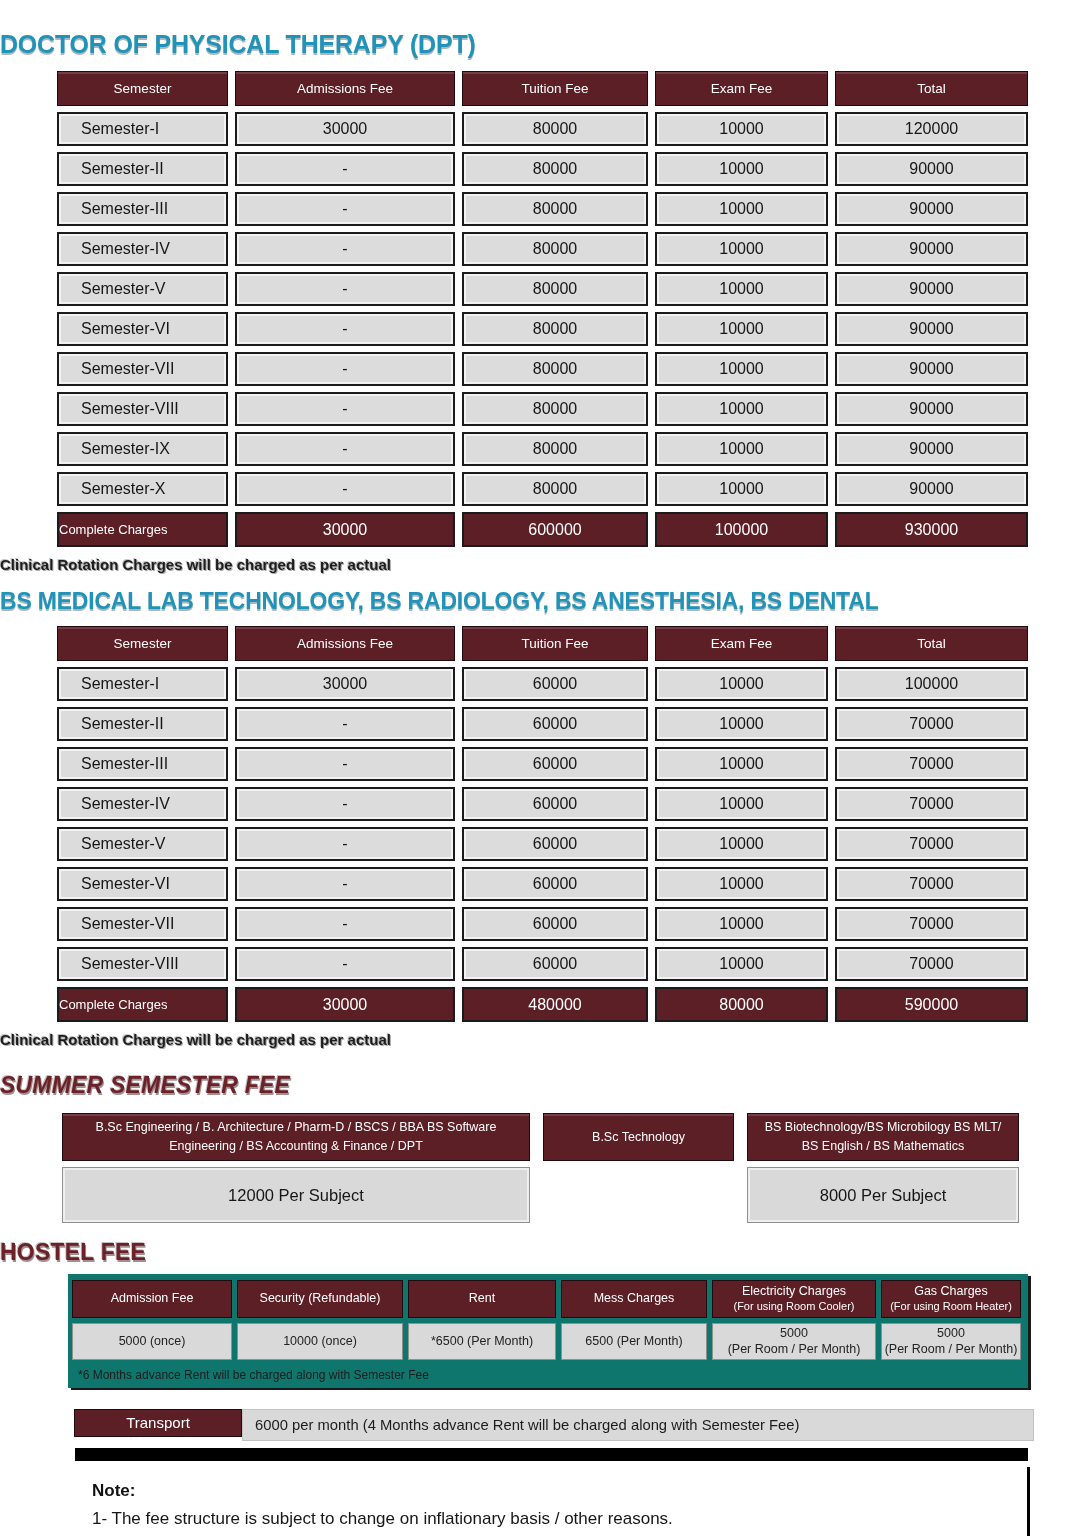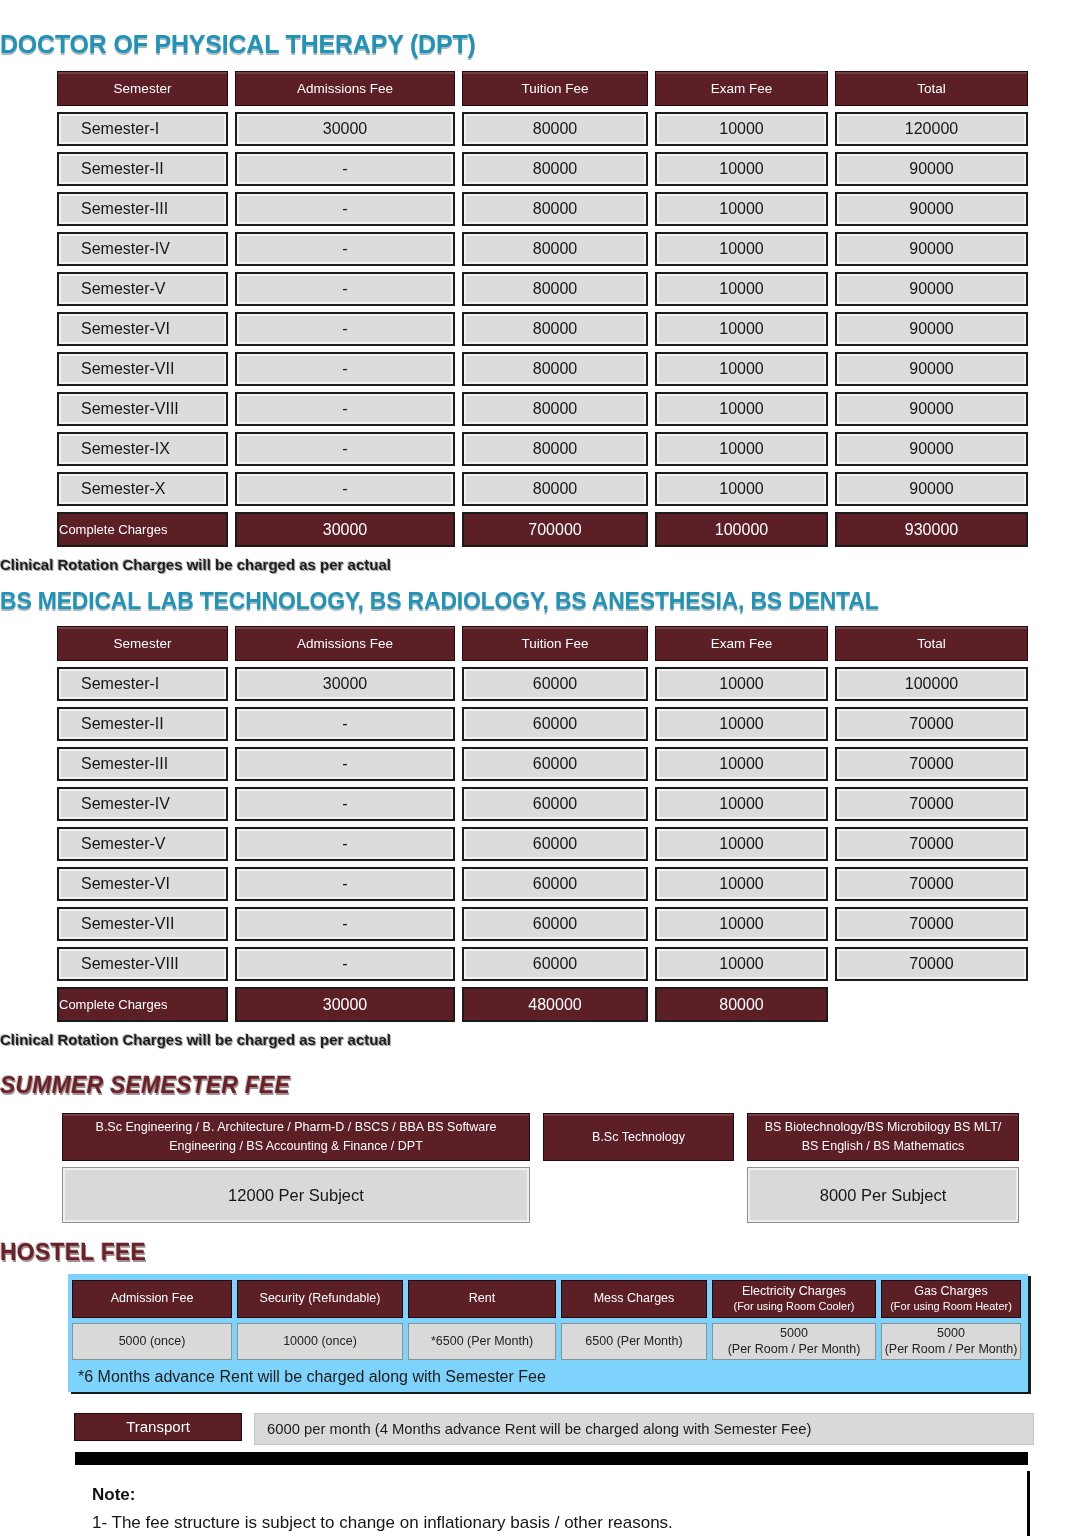--- a/index.html
+++ b/index.html
@@ -25,35 +25,35 @@
   
   .clinical{margin:9px 0 0 0;font-size:15px;font-weight:700;color:#1d1d1d;
     text-shadow:1px 1px 0 #a8a8a8,-1px -1px 0 #c4c4c4;}
   
   .summer-wrap{display:grid;grid-template-columns:468px 191px 272px;column-gap:13px;margin:14px 0 0 62px;width:949px;}
   .sum-head{background:#5c1f26;color:#fff;font-size:12.5px;line-height:1.5;min-height:48px;display:flex;align-items:center;
     justify-content:center;text-align:center;padding:2px 8px;border:1px solid #230a0e;box-shadow:inset 0 2px 0 rgba(255,255,255,0.14);box-sizing:border-box;}
   .sum-val{background:#d9d9d9;color:#161616;font-size:16.5px;height:56px;margin-top:6px;display:flex;align-items:center;
     justify-content:center;border:1px solid #8f8f8f;box-shadow:inset 0 0 0 2px #efefef;box-sizing:border-box;}
   
-  .hostel-panel{margin:8px 0 0 68px;width:960px;background:#7dd3fc;padding:6px 4px 6px 4px;box-sizing:border-box;
+  .hostel-panel{margin:8px 0 0 68px;width:960px;background:#0f766e;padding:6px 4px 6px 4px;box-sizing:border-box;
     box-shadow:3px 2px 0 rgba(0,0,0,0.9);}
   .hostel-grid{display:grid;grid-template-columns:160px 166px 148px 146px 164px 140px;column-gap:5px;}
   .h-head{background:#5c1f26;color:#fff;min-height:38px;display:flex;flex-direction:column;align-items:center;
     justify-content:center;text-align:center;font-size:12.5px;line-height:1.25;border:1px solid #230a0e;padding:2px 2px;box-sizing:border-box;}
   .h-head .sub{font-size:11px;}
   .h-val{background:#d9d9d9;color:#222;min-height:30px;margin-top:5px;display:flex;flex-direction:column;align-items:center;
     justify-content:center;text-align:center;font-size:12.5px;line-height:1.3;border:1px solid #8f8f8f;padding:1px 2px;box-sizing:border-box;}
-  .h-foot{font-size:16px;color:#1c1c1c;margin:8px 0 0 6px;text-align:left;}
+  .h-foot{font-size:12px;color:#1c1c1c;margin:8px 0 0 6px;text-align:left;}
   
   .transport-panel{margin:15px 0 0 68px;width:972px;background:#fff;padding:6px 6px 0 6px;box-sizing:border-box;}
   .transport-row{display:flex;align-items:stretch;}
   .tr-label{background:#5c1f26;color:#fff;width:168px;height:28px;display:flex;align-items:center;justify-content:center;
     font-size:15px;border:1px solid #230a0e;box-sizing:border-box;}
-  .tr-val{background:#d9d9d9;color:#1c1c1c;flex:1;height:32px;margin-left:12px;display:flex;align-items:center;
+  .tr-val{background:#d9d9d9;color:#1c1c1c;flex:1;height:32px;margin-left:0;display:flex;align-items:center;
     font-size:14.8px;padding-left:12px;border:1px solid #c3c3c3;box-sizing:border-box;}
   .black-bar{margin:7px 0 0 75px;width:953px;height:13px;background:#000;}
   
   .note-panel{margin:6px 0 0 68px;width:962px;background:#fff;border-right:3px solid #000;
     padding:14px 10px 28px 24px;box-sizing:border-box;}
   .note-head{font-size:17px;font-weight:700;color:#111;margin:0 0 4px 0;}
   .note-item{font-size:17px;color:#161616;line-height:1.62;}
 </style>
 </head>
 <body>
@@ -122,21 +122,21 @@
   <div class="td">90000</div>
 
   <div class="td name">Semester-X</div>
   <div class="td">-</div>
   <div class="td">80000</div>
   <div class="td">10000</div>
   <div class="td">90000</div>
 
   <div class="tf name">Complete Charges</div>
   <div class="tf">30000</div>
-  <div class="tf">700000</div>
+  <div class="tf">600000</div>
   <div class="tf">100000</div>
   <div class="tf">930000</div>
 </div>
 
 <div class="center clinical">Clinical Rotation Charges will be charged as per actual</div>
 
 <div class="center teal-title second">BS MEDICAL LAB TECHNOLOGY, BS RADIOLOGY, BS ANESTHESIA, BS DENTAL</div>
 
 <div class="t5">
   <div class="th">Semester</div>
@@ -190,20 +190,21 @@
   <div class="td name">Semester-VIII</div>
   <div class="td">-</div>
   <div class="td">60000</div>
   <div class="td">10000</div>
   <div class="td">70000</div>
 
   <div class="tf name">Complete Charges</div>
   <div class="tf">30000</div>
   <div class="tf">480000</div>
   <div class="tf">80000</div>
+  <div class="tf">590000</div>
 </div>
 
 <div class="center clinical">Clinical Rotation Charges will be charged as per actual</div>
 
 <div class="center maroon-title" style="margin-top:24px;font-style:italic;">SUMMER SEMESTER FEE</div>
 
 <div class="summer-wrap">
   <div>
     <div class="sum-head">B.Sc Engineering / B. Architecture / Pharm-D / BSCS / BBA BS Software Engineering / BS Accounting &amp; Finance / DPT</div>
     <div class="sum-val">12000 Per Subject</div>

